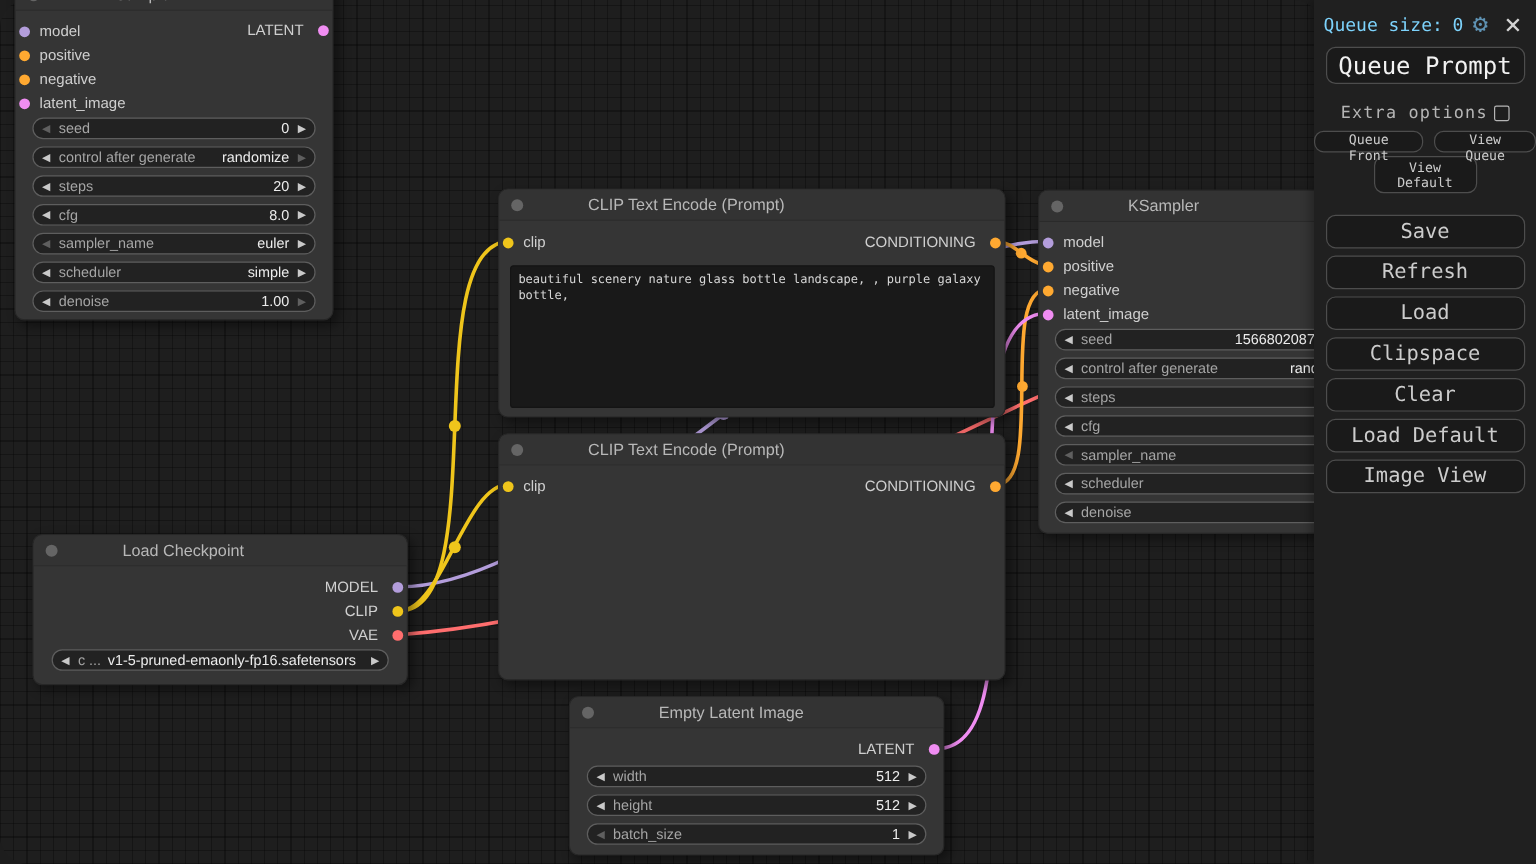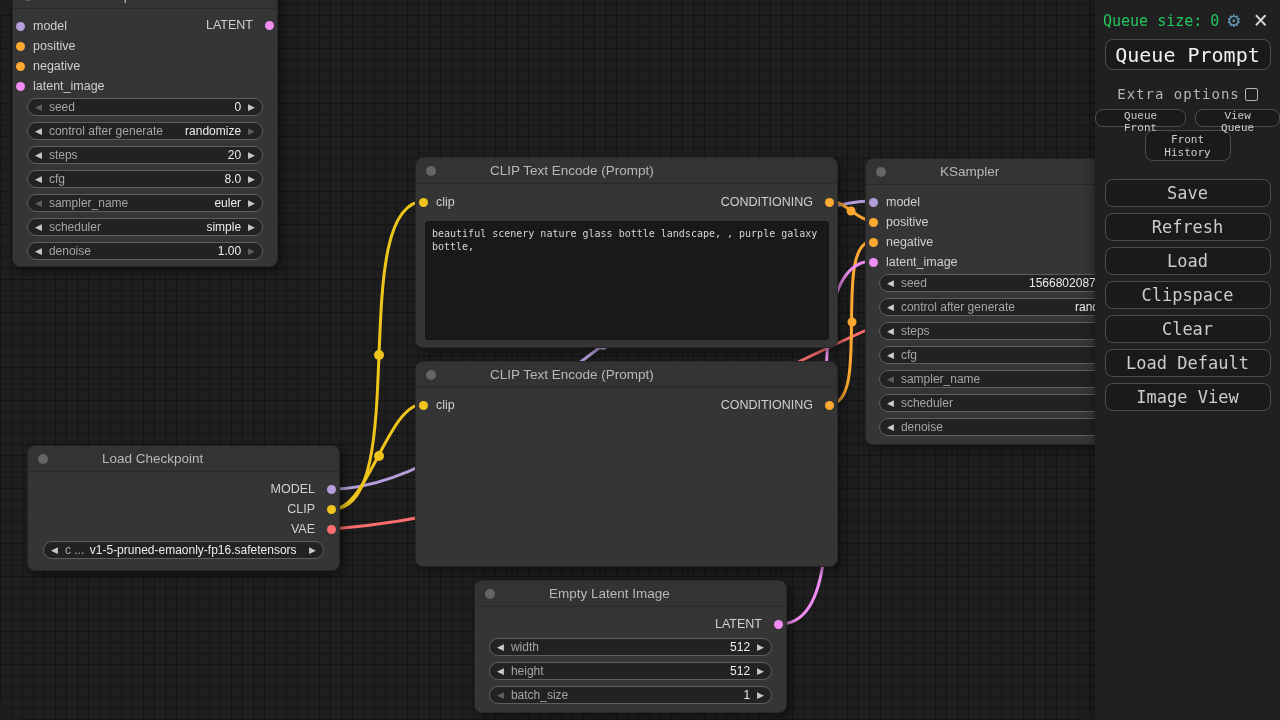--- a/index.html
+++ b/index.html
@@ -51,33 +51,33 @@
     line-height:13px; padding:5px 6px; resize:none; outline:none; overflow:hidden;
     white-space:pre-wrap; word-break:break-word;
   }
   
   #menu {
     position:absolute; left:1095px; top:0; width:185px; height:720px; z-index:5;
     background:#202020; font-family:"DejaVu Sans Mono", monospace;
     box-shadow:-3px 0 8px rgba(0,0,0,0.3);
   }
   .mrow1 { display:flex; align-items:center; margin:10px 8px 0 8px; }
-  .qlabel, .qval { color:#22c55e; font-size:15px; }
+  .qlabel, .qval { color:#7dd3fc; font-size:15px; }
   .qval { margin-left:8px; }
   .gear { color:#5f93b4; font-size:21px; margin-left:8px; cursor:pointer; line-height:1; }
   .mclose { color:#d4d4d4; font-size:24px; margin-left:auto; margin-right:4px; cursor:pointer; line-height:0.8; }
   .mbtn {
     display:block; background:#1a1a1a; border:1px solid #4d4d4d; border-radius:8px;
     color:#cccccc; font-family:inherit; cursor:pointer; text-align:center;
   }
   #qprompt { width:166px; height:31px; margin:8px auto 16px auto; font-size:20px; color:#f2f2f2; }
   .extra { display:flex; align-items:center; justify-content:center; gap:5px; margin-top:9px; }
   .extra span.lbl { color:#b5b5b5; font-size:14px; letter-spacing:1px; }
   .cb { width:13px; height:13px; border:1px solid #b5b5b5; border-radius:2px; background:#1e1e1e; display:inline-block; }
-  .srow { display:flex; justify-content:center; gap:9px; margin-top:7px;font-family:Liberation Mono, monospace; }
+  .srow { display:flex; justify-content:center; gap:9px; margin-top:7px; }
   .sbtn { height:18px; font-size:11px; padding:0 9px; border-radius:8px; }
   #vh { width:86px; height:31px; margin:3px auto 0 auto; font-size:11px; line-height:13px; padding:2px 6px; }
   .big { width:166px; height:28px; margin:6px auto 0 auto; font-size:17px; }
   #save { margin-top:18px; }
 </style>
 </head>
 <body>
 
 <div id="canvas">
 
@@ -323,21 +323,21 @@
   </div>
   <button id="qprompt" class="mbtn">Queue Prompt</button>
   <div class="extra">
     <span class="lbl">Extra options</span>
     <span class="cb"></span>
   </div>
   <div class="srow">
     <button class="mbtn sbtn">Queue Front</button>
     <button class="mbtn sbtn">View Queue</button>
   </div>
-  <button id="vh" class="mbtn">Front History</button>
+  <button id="vh" class="mbtn">View Default</button>
   <button id="save" class="mbtn big">Save</button>
   <button class="mbtn big">Refresh</button>
   <button class="mbtn big">Load</button>
   <button class="mbtn big">Clipspace</button>
   <button class="mbtn big">Clear</button>
   <button class="mbtn big">Load Default</button>
   <button class="mbtn big">Image View</button>
 </div>
 
 </body></html>

